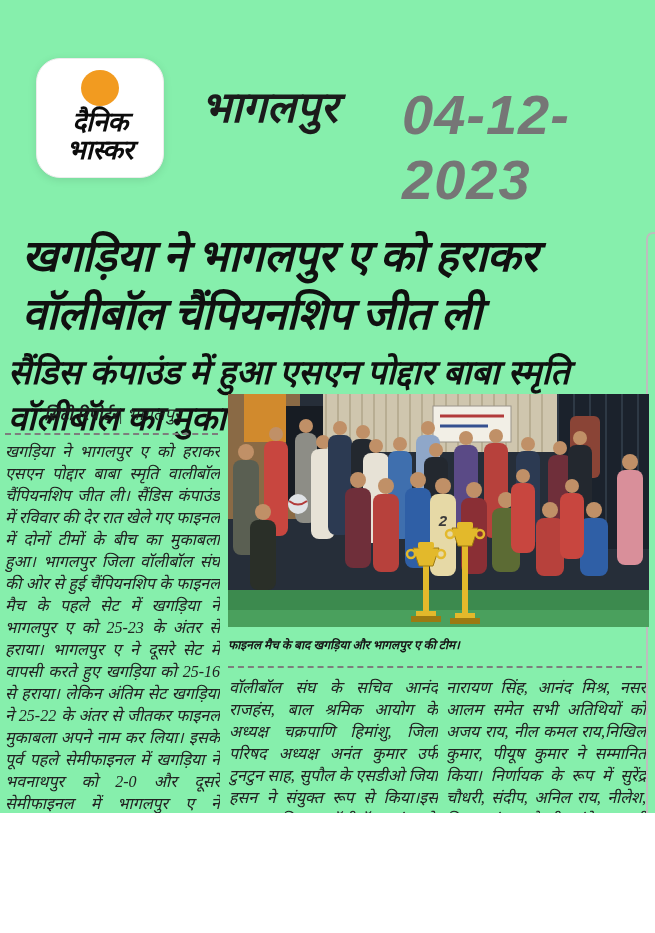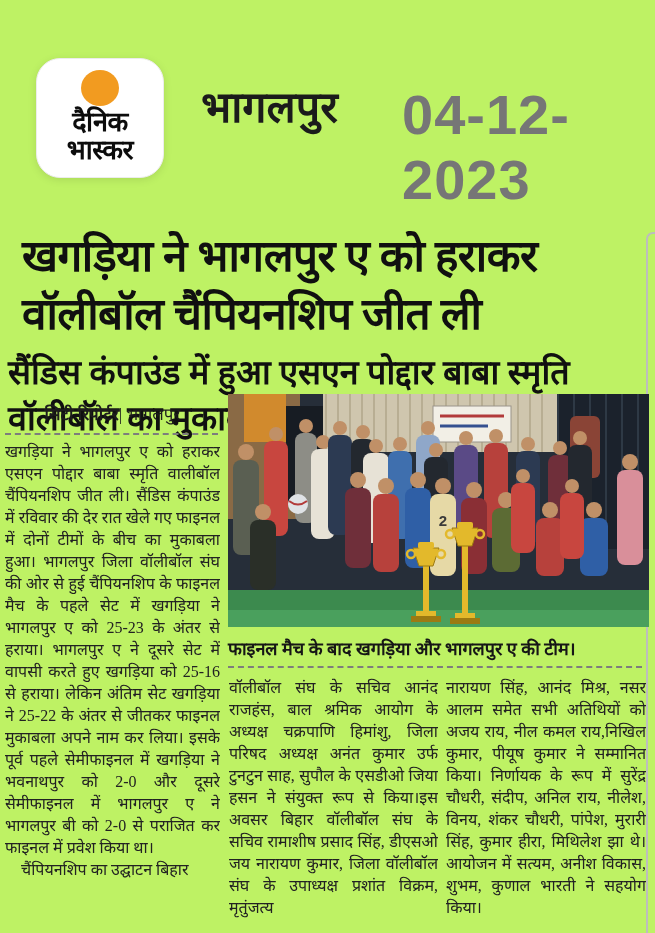--- a/index.html
+++ b/index.html
@@ -1,19 +1,19 @@
 <!DOCTYPE html>
 <html><head>
 <meta charset="utf-8">
 <style>
   * { margin:0; padding:0; box-sizing:border-box; }
   html,body { background:#ffffff; }
   .page {
-    position:relative; width:655px; height:933px; background:#bef264;
-    font-family:"Liberation Serif","DejaVu Sans",serif; overflow:hidden;
+    position:relative; width:655px; height:813px; background:#86efac;
+    font-family:"Liberation Serif","DejaVu Sans",serif; overflow:hidden;font-style:italic;
   }
   
   .logo {
     position:absolute; left:36px; top:58px; width:128px; height:120px;
     background:#ffffff; border:1px solid #ececec; border-radius:24px;
     box-shadow:0 2px 8px rgba(0,0,0,.10); text-align:center;
   }
   .logo-dot { width:38px; height:36px; border-radius:50%; margin:11px auto 2px auto; }
   .logo-name { font-family:"Liberation Sans","DejaVu Sans",sans-serif;
     font-weight:800; font-size:27px; line-height:1.04; color:#0c0c0c; letter-spacing:-.5px; }
@@ -57,21 +57,21 @@
   .col-mid   { left:229px; top:677px; width:209px; height:250px; }
   .col-right { left:446px; top:677px; width:200px; height:250px; }
   .col p.indent { text-indent:16px; }
   
   .photo {
     position:absolute; left:228px; top:394px; width:421px; height:233px;
     background:#262e39; overflow:hidden;
   }
   .caption {
     position:absolute; left:228px; top:636px; width:420px;
-    font-size:18px; font-weight:700; color:#161616;
+    font-size:12px; font-weight:700; color:#161616;
   }
 </style>
 </head>
 <body>
 
 <div class="page">
 
   <div>
     <div class="logo">
       <div class="logo-dot" style="background: rgb(242, 155, 32);"></div>

